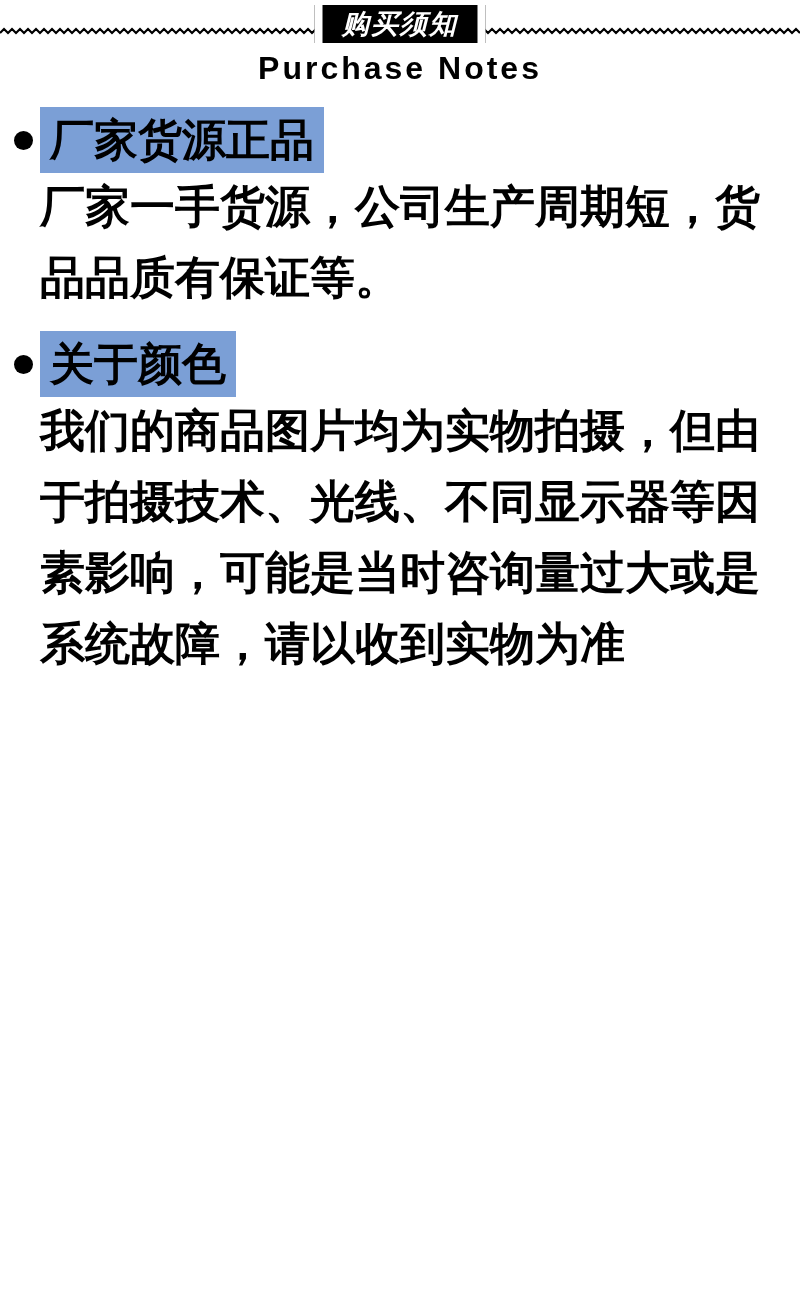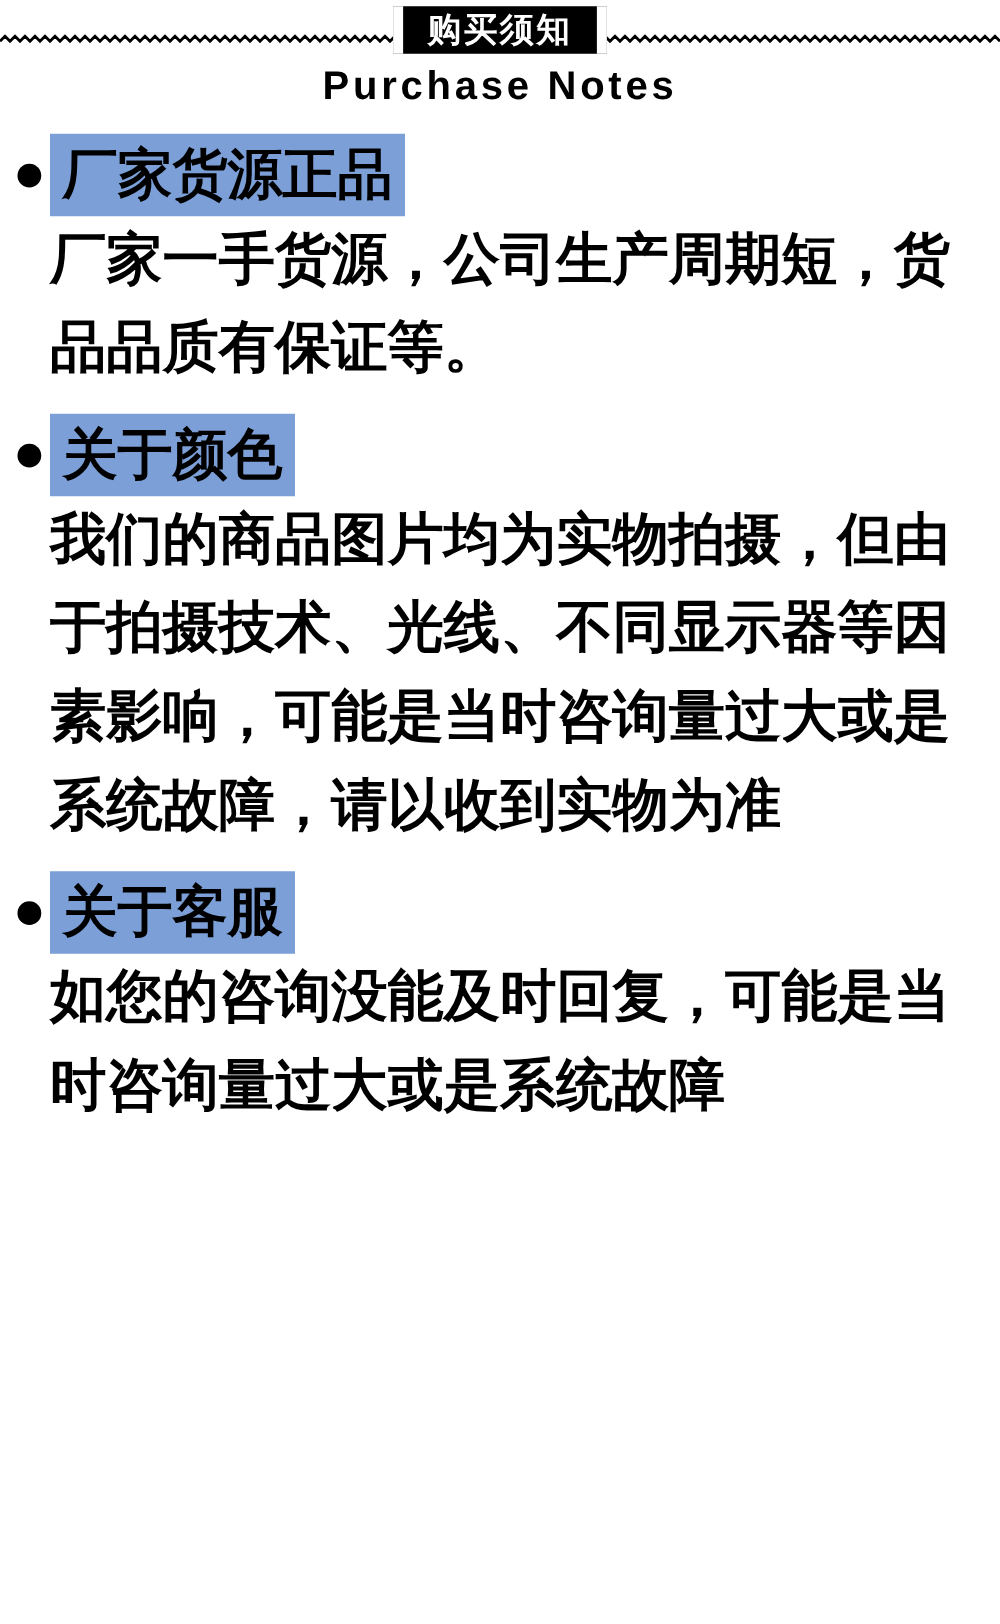--- a/index.html
+++ b/index.html
@@ -21,21 +21,21 @@
   
   header{padding-top:5px;}
   .banner-row{position:relative;height:44px;}
   .zz-svg{position:absolute;top:21px;left:0;display:block;}
   .title-box{
     position:absolute;top:0;left:50%;transform:translateX(-50%);
     width:171px;height:38px;
     background:var(--ink);
     border-left:8px solid var(--paper);
     border-right:8px solid var(--paper);
-    display:flex;align-items:center;justify-content:center;
+    display:flex;align-items:center;justify-content:center;font-style:italic;
   }
   .title-box span{
     color:var(--banner-text);
     font-size:27px;font-weight:700;letter-spacing:2px;
     white-space:nowrap;
   }
   .subtitle{
     margin-top:1px;
     text-align:center;
     font-family:Liberation Sans, sans-serif;
@@ -99,23 +99,16 @@
 
 
     <section class="note">
       <div class="head-row">
         <span class="bullet"></span>
         <span class="hl">关于颜色</span>
       </div>
       <p class="note-body">我们的商品图片均为实物拍摄，但由于拍摄技术、光线、不同显示器等因素影响，可能是当时咨询量过大或是系统故障，请以收到实物为准</p>
     </section>
 
-    <section class="note">
-      <div class="head-row">
-        <span class="bullet"></span>
-        <span class="hl">关于客服</span>
-      </div>
-      <p class="note-body">如您的咨询没能及时回复，可能是当时咨询量过大或是系统故障</p>
-    </section>
 
 
   </main>
 </div>
 
 </body></html>

